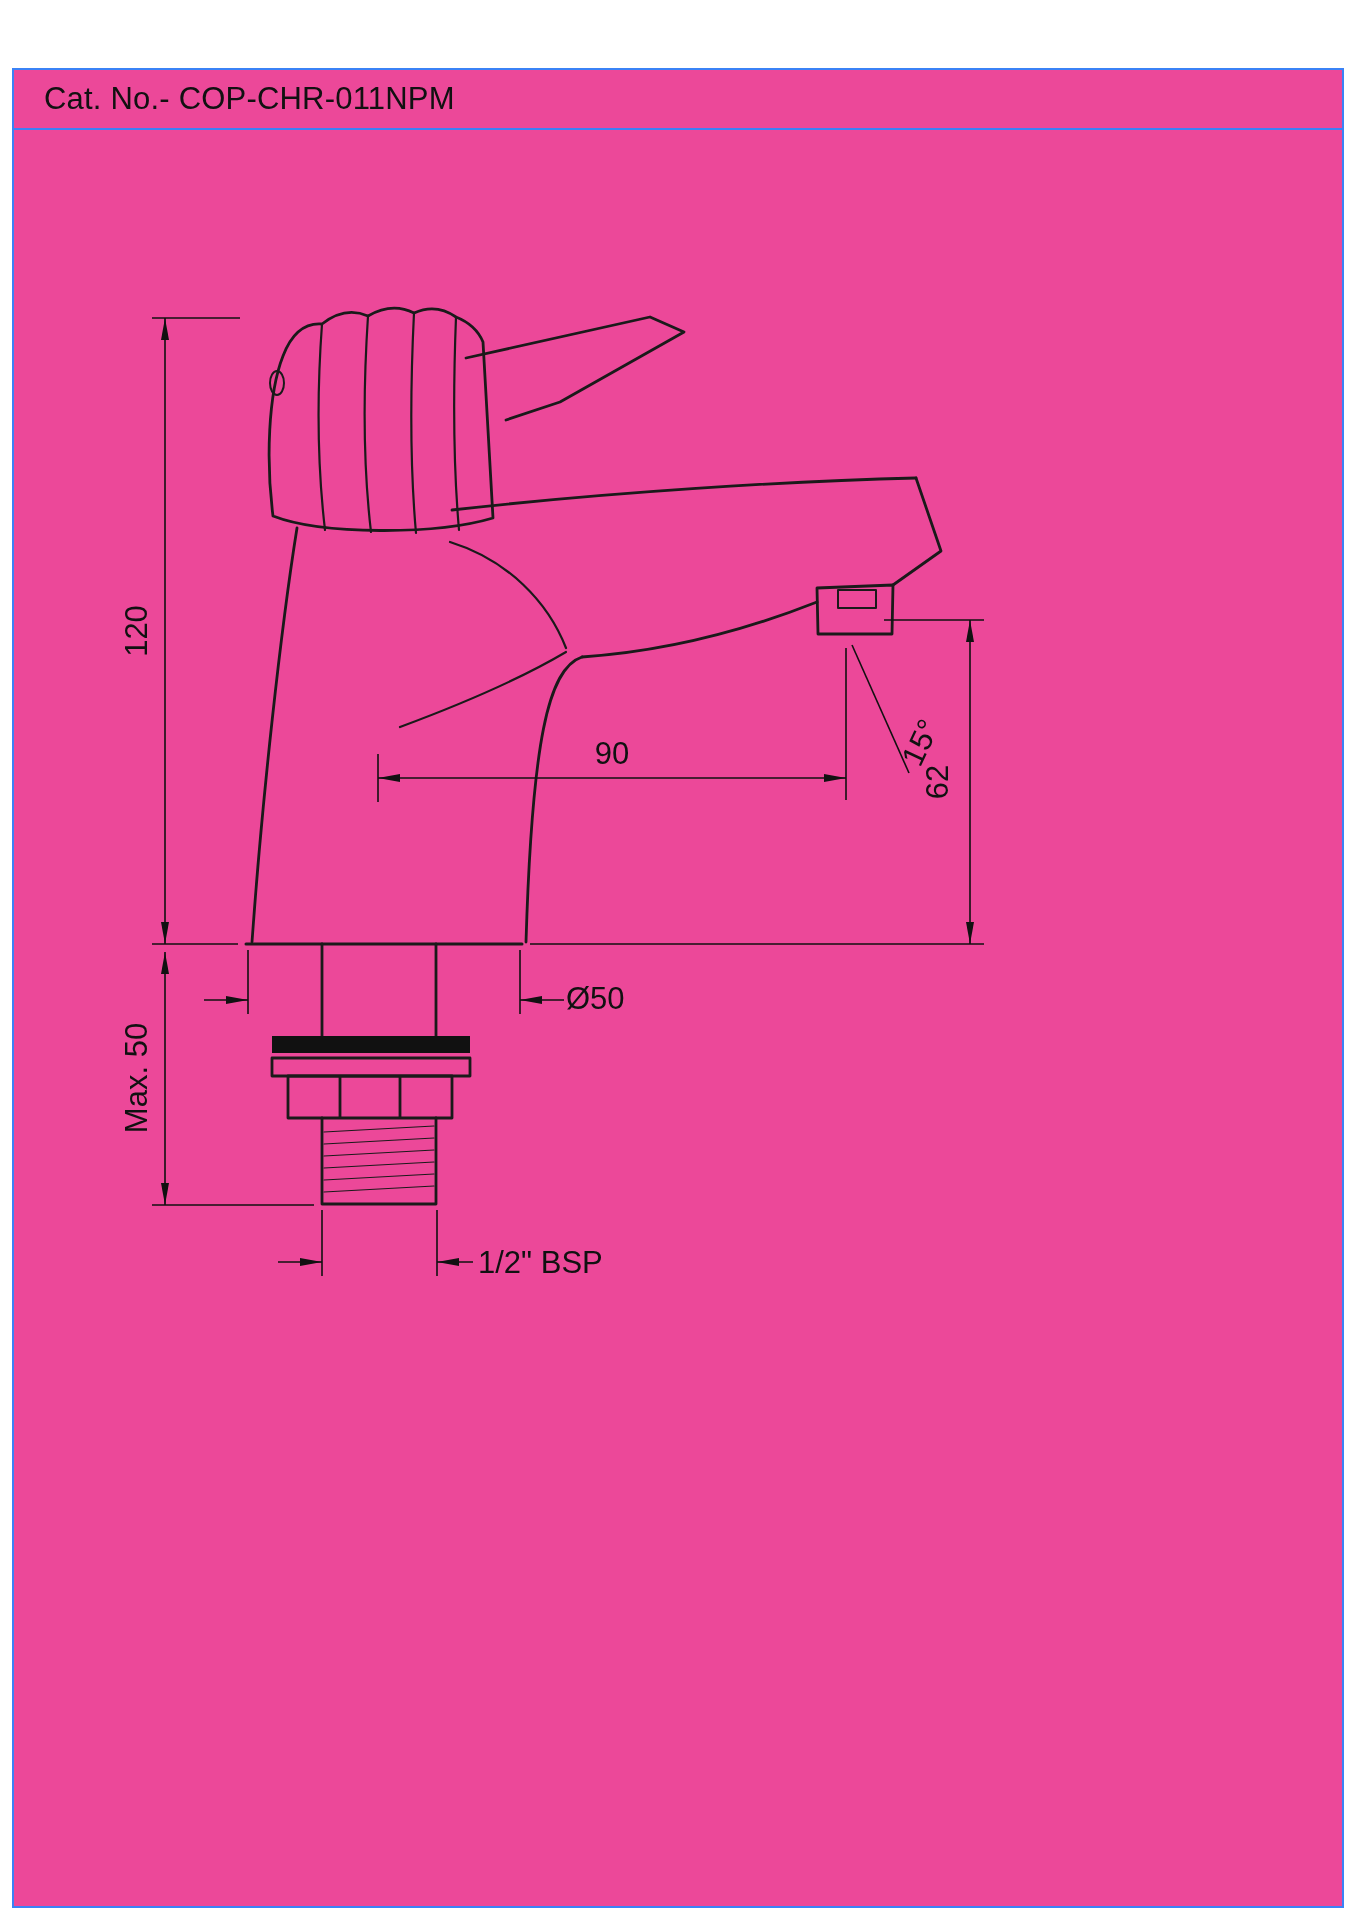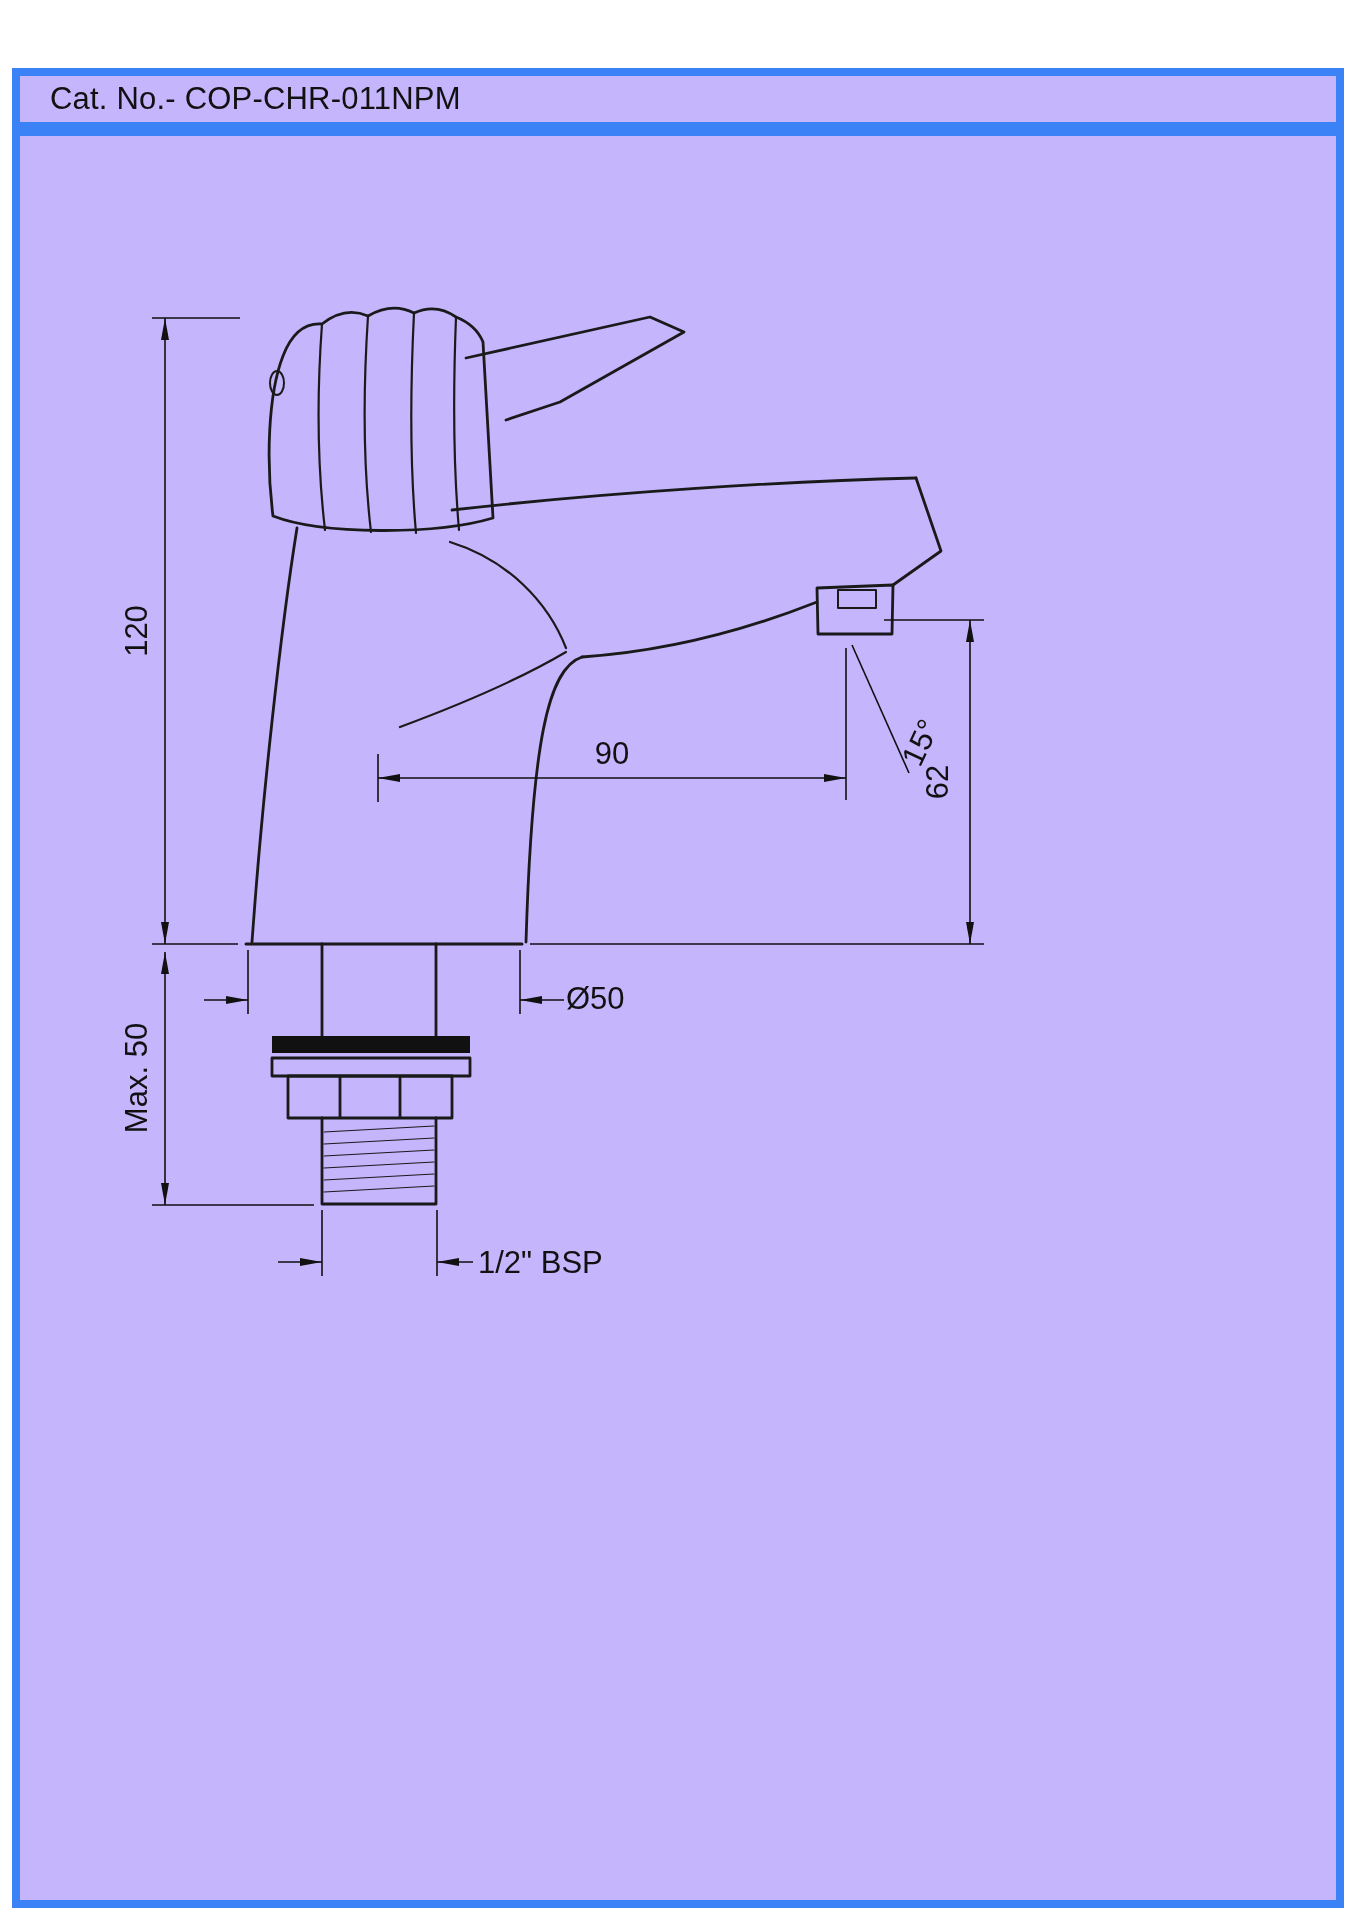--- a/index.html
+++ b/index.html
@@ -6,23 +6,23 @@
   .sheet {
     position:relative;
     width:1356px; height:1920px;
     background:#ffffff;
     font-family:"Liberation Sans", sans-serif;
     color:#111;
     overflow:hidden;
   }
   .frame {
     position:absolute;
-    border:8px solid #3b82f6;
+    border:2px solid #3b82f6;
     box-sizing:border-box;
-    background:#c4b5fd;
+    background:#ec4899;
   }
   .title-frame {
     left:12px; top:68px; width:1332px; height:62px;
     display:flex; align-items:center;
     padding-left:30px;
     font-size:31px;
     letter-spacing:0.2px;
   }
   .drawing-frame {
     left:12px; top:128px; width:1332px; height:1780px;

